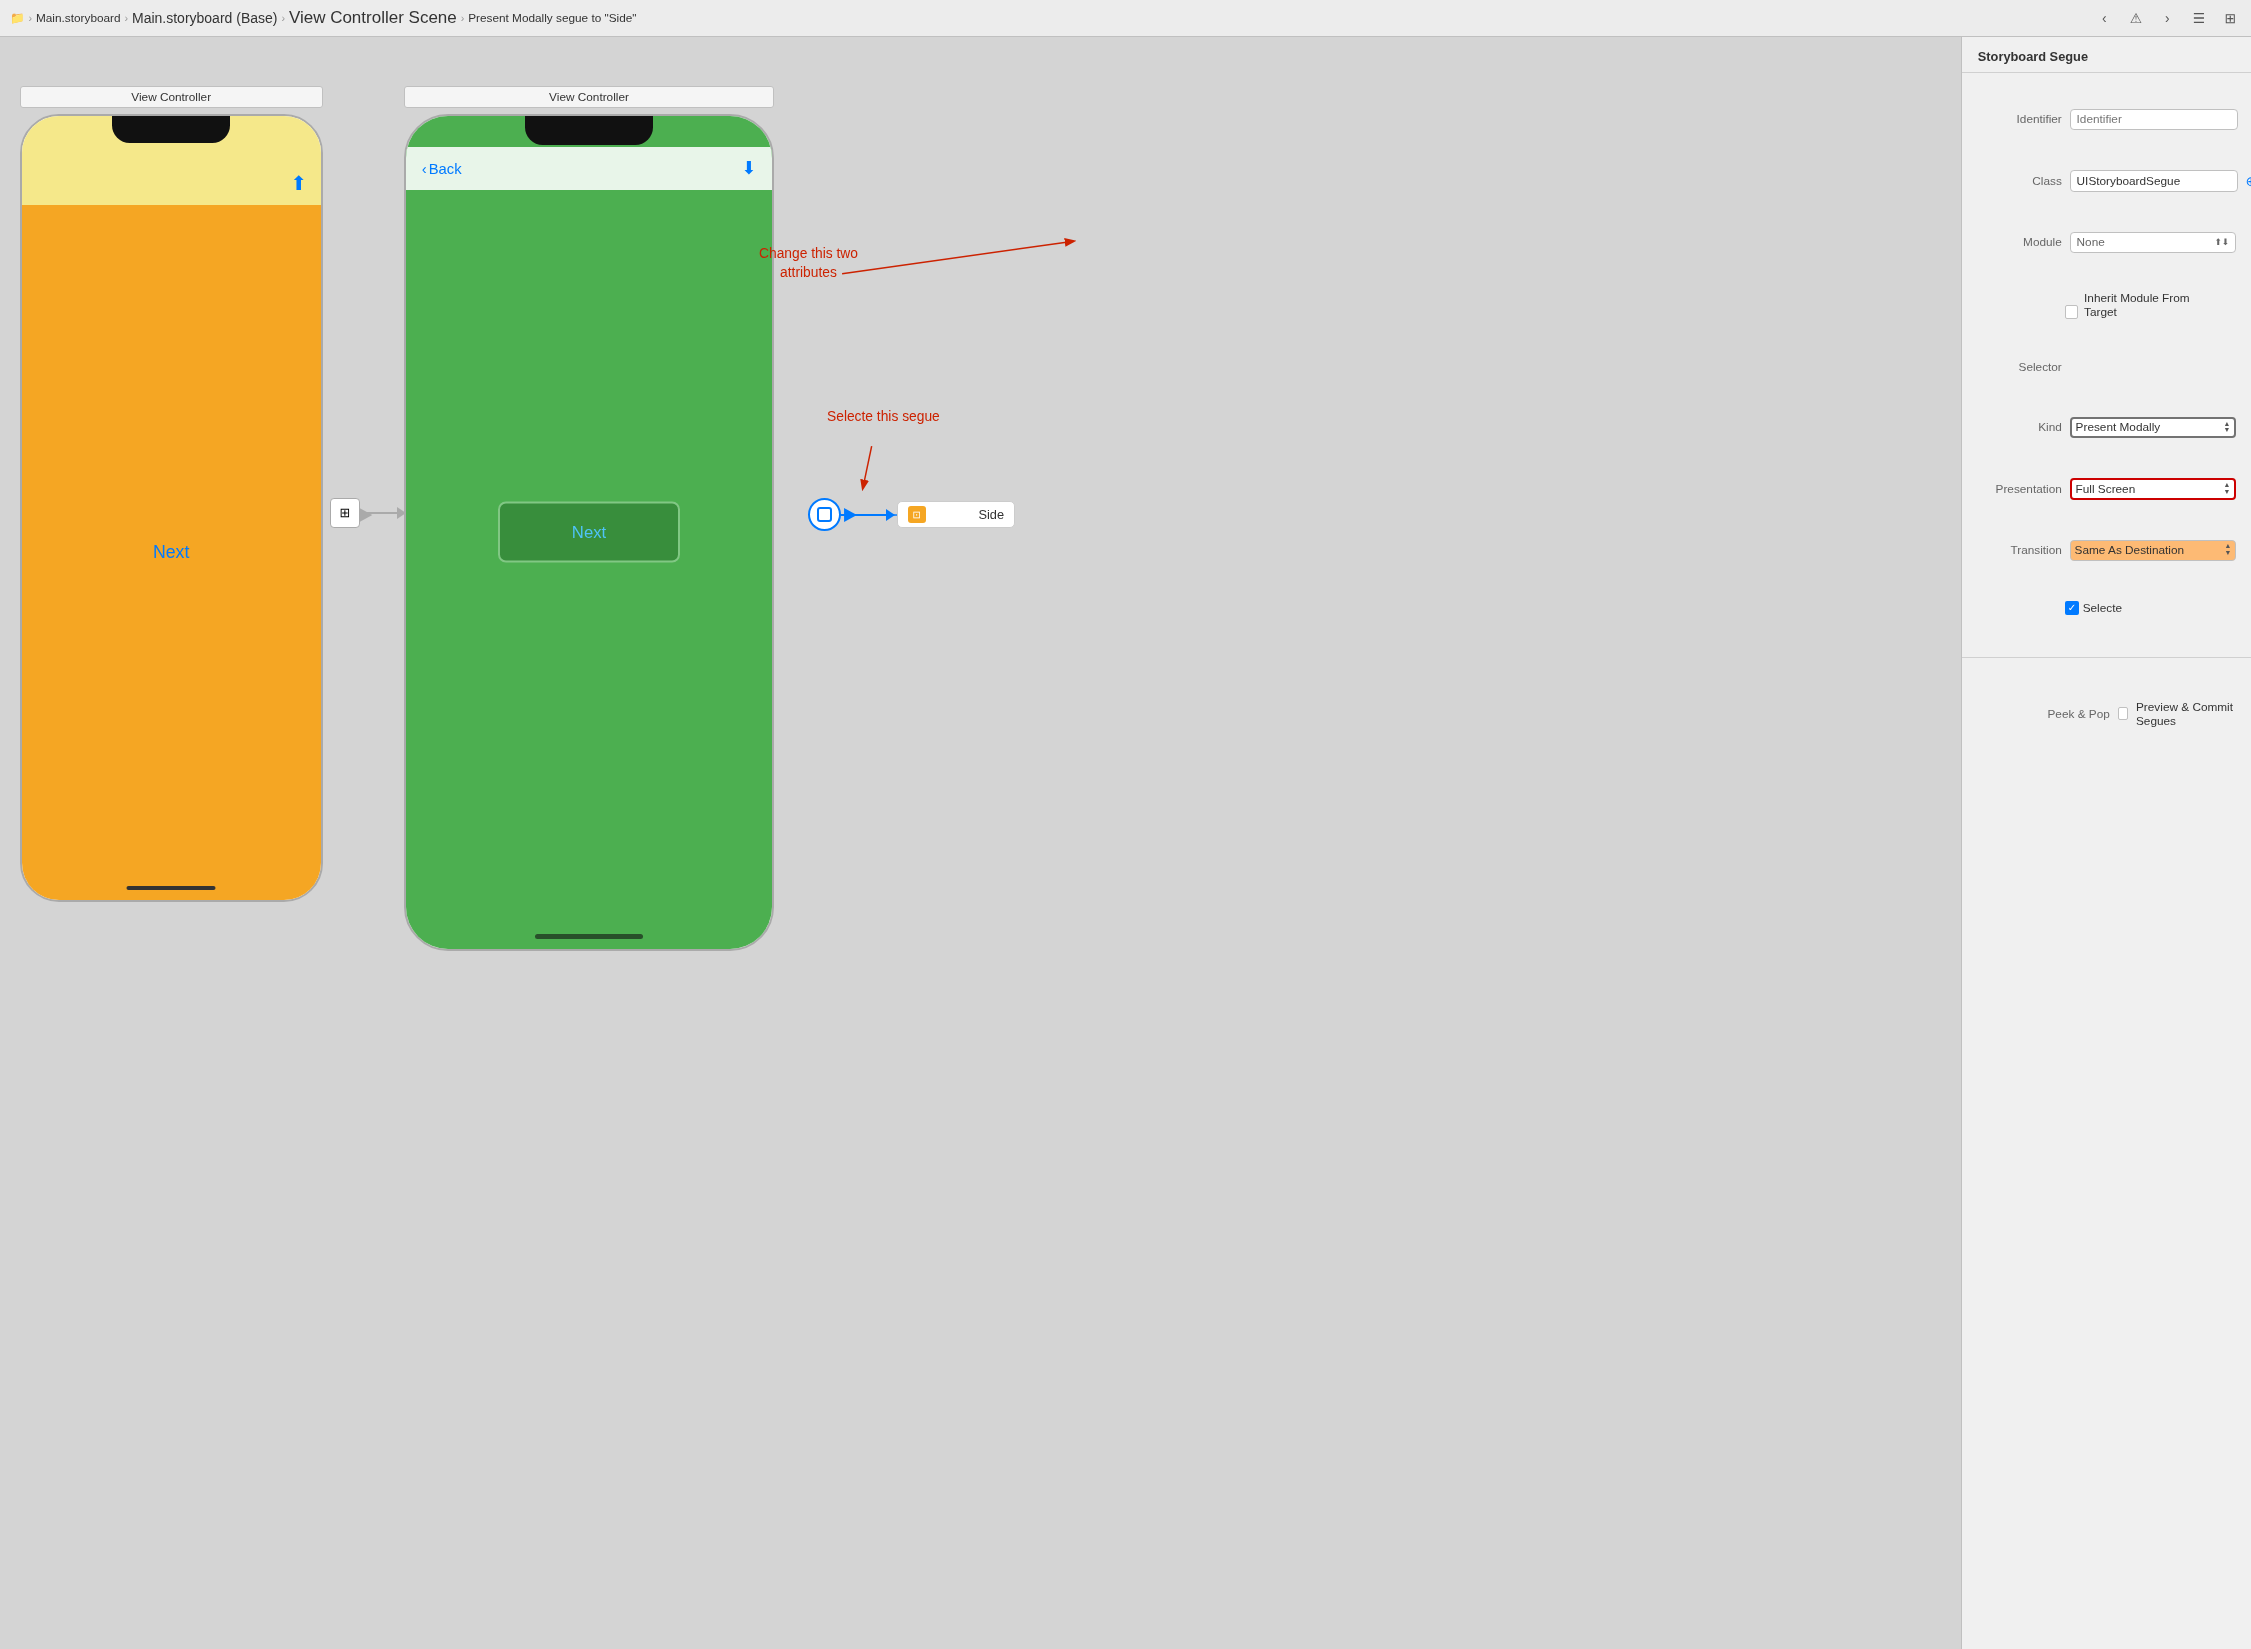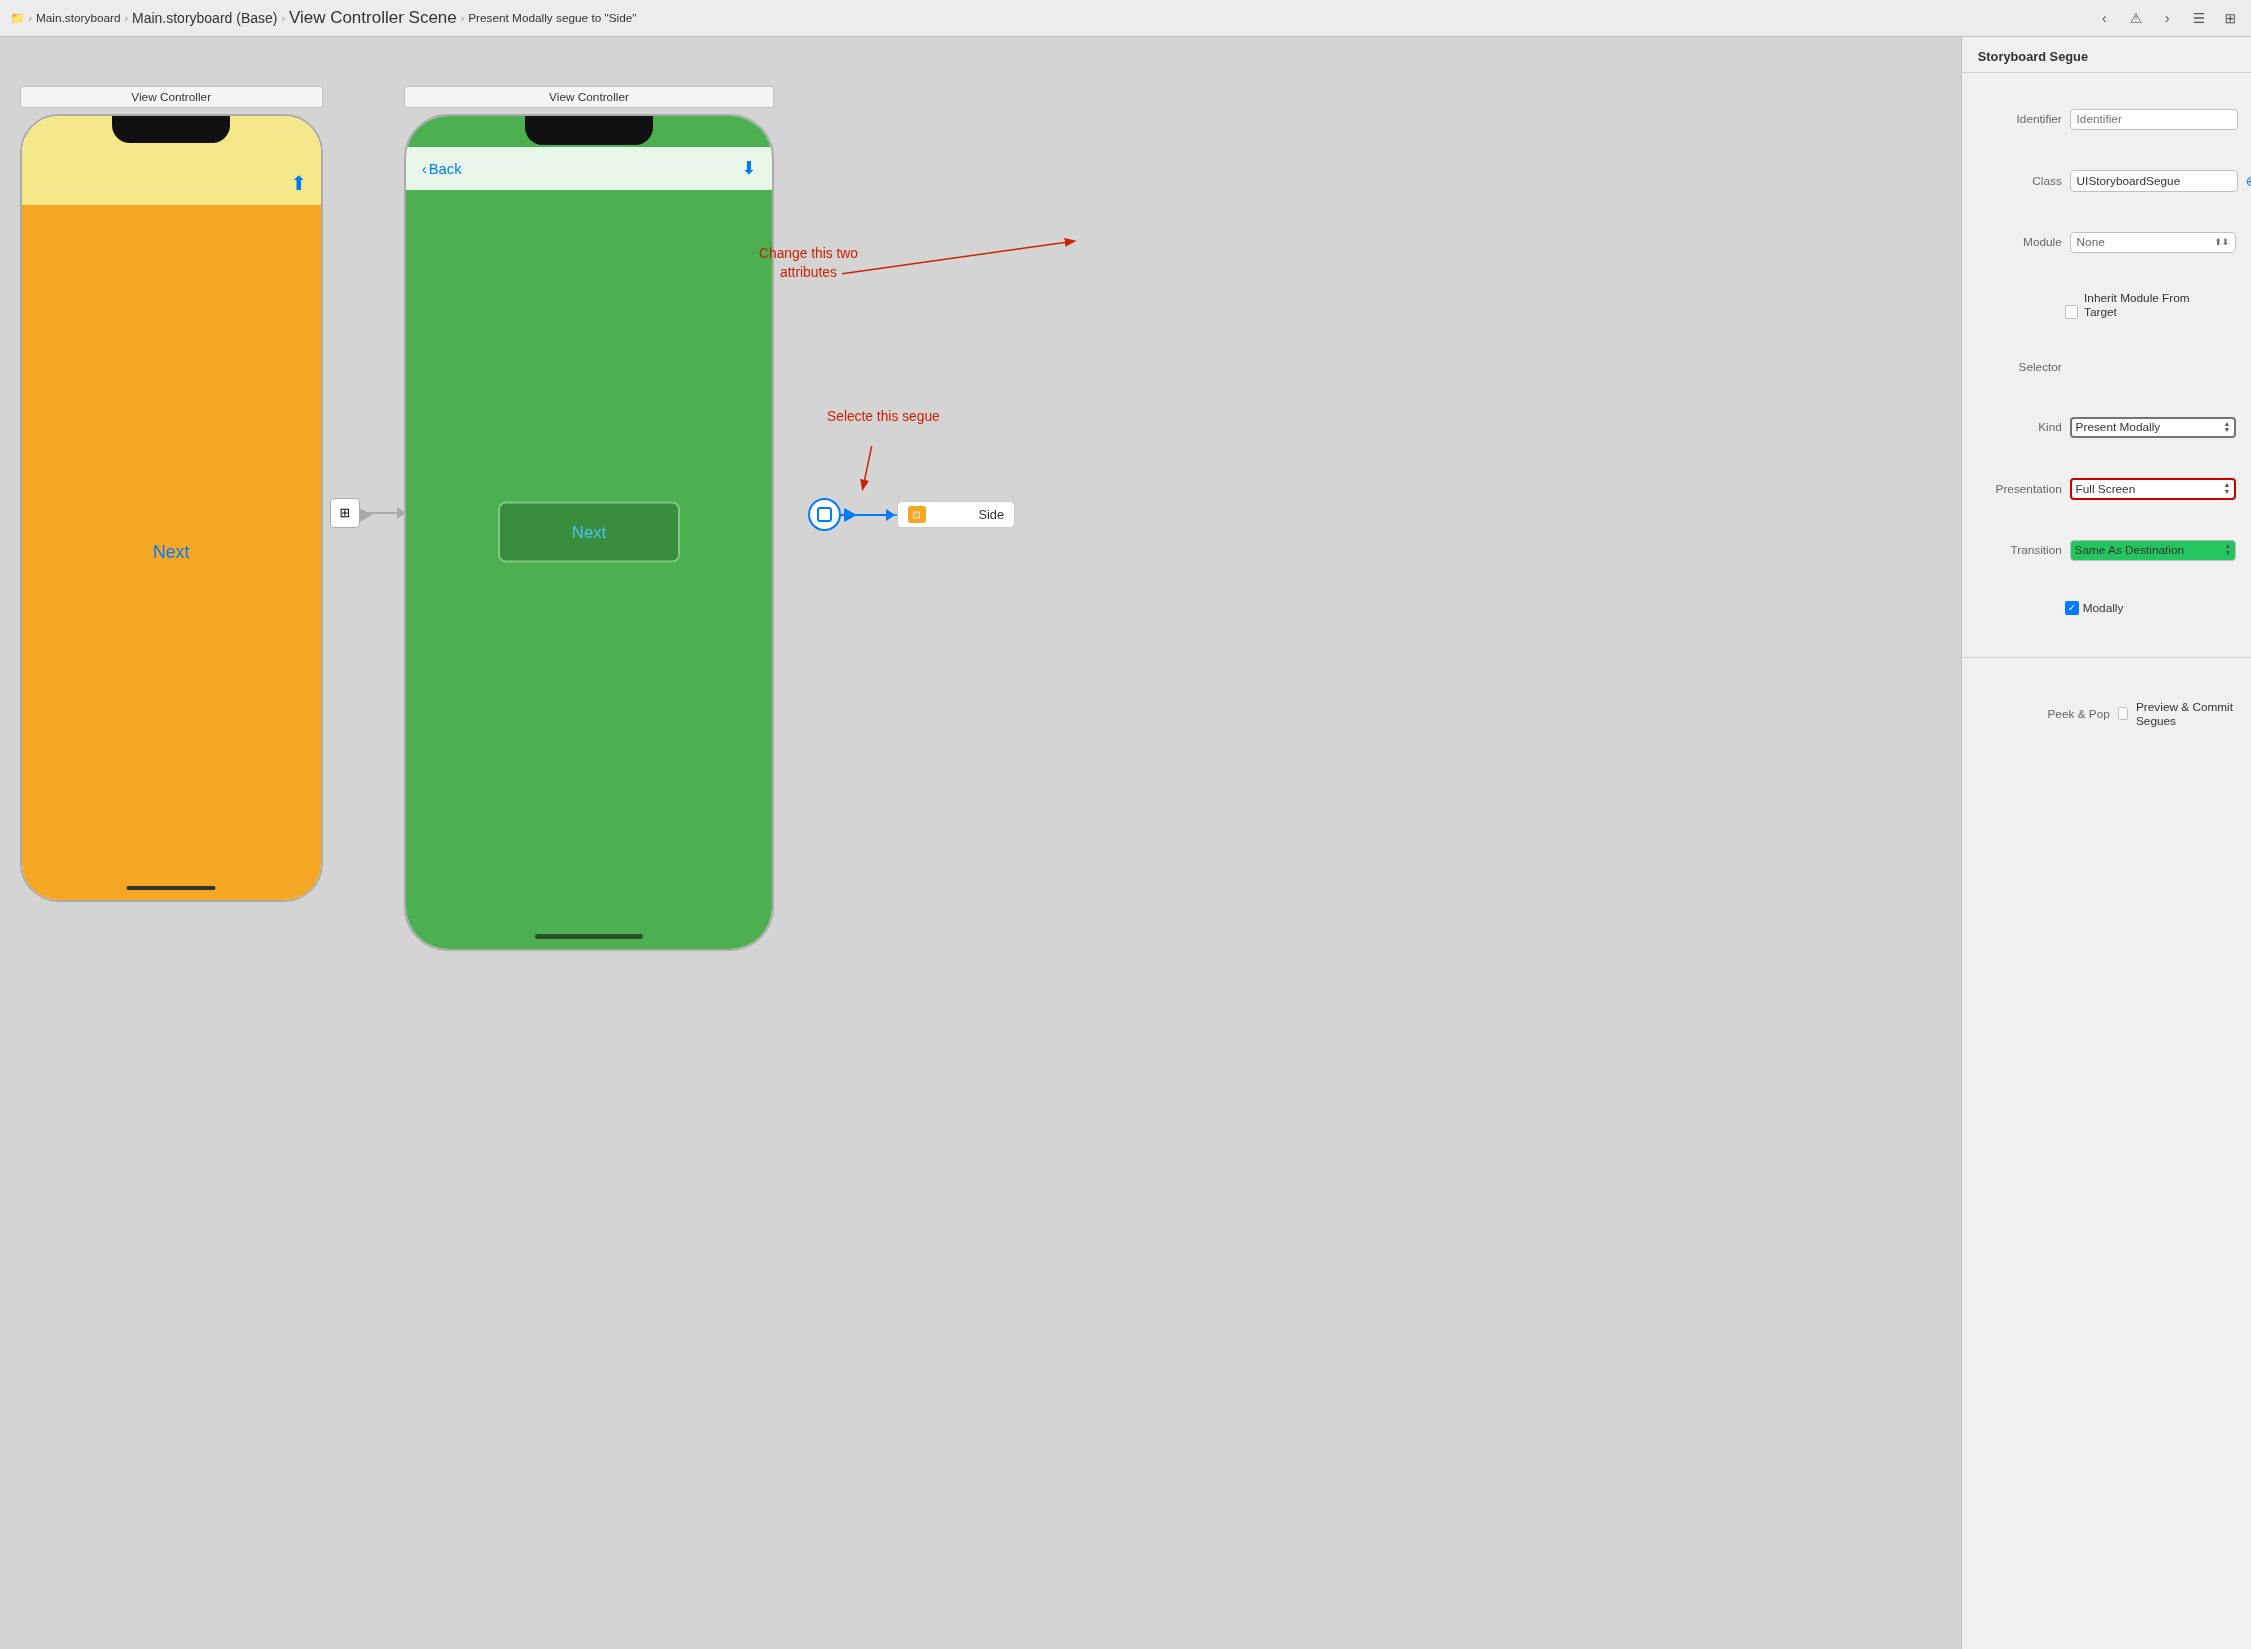--- a/index.html
+++ b/index.html
@@ -364,33 +364,33 @@
         <span>Full Screen</span>
         <div style="display:flex; flex-direction:column; margin-left:2px;">
           <span style="font-size:6.9px; color:#555; line-height:1;">▲</span>
           <span style="font-size:6.9px; color:#555; line-height:1;">▼</span>
         </div>
       </div>
     </div>
 
     <div class="panel-row">
       <span class="panel-label">Transition</span>
-      <div style="flex:1; height:21.7px; background:#22c55e; border:1px solid #c0c0c0; border-radius:3.9px; padding:0 3.9px; font-size:11.8px; color:#333; display:flex; align-items:center; justify-content:space-between; cursor:pointer;">
+      <div style="flex:1; height:21.7px; background:#fdba74; border:1px solid #c0c0c0; border-radius:3.9px; padding:0 3.9px; font-size:11.8px; color:#333; display:flex; align-items:center; justify-content:space-between; cursor:pointer;">
         <span>Same As Destination</span>
         <div style="display:flex; flex-direction:column;">
           <span style="font-size:6.9px; color:#555; line-height:1;">▲</span>
           <span style="font-size:6.9px; color:#555; line-height:1;">▼</span>
         </div>
       </div>
     </div>
 
     <div class="checkbox-row">
       <div class="checkbox-item">
         <div style="width:13.8px; height:13.8px; background:#007AFF; border-radius:2px; display:flex; align-items:center; justify-content:center; color:white; font-size:9.9px;">✓</div>
-        <span style="font-size:11.8px; color:#333;">Modally</span>
+        <span style="font-size:11.8px; color:#333;">Selecte</span>
       </div>
     </div>
 
     <div style="height:1px; background:#d0d0d0; margin:5.9px 0;"></div>
 
     <div class="peek-row">
       <span class="peek-label">Peek &amp; Pop</span>
       <div style="width:13.8px; height:13.8px; background:white; border:1px solid #c0c0c0; border-radius:2px;"></div>
       <span style="font-size:11.8px; color:#333;">Preview &amp; Commit Segues</span>
     </div>

